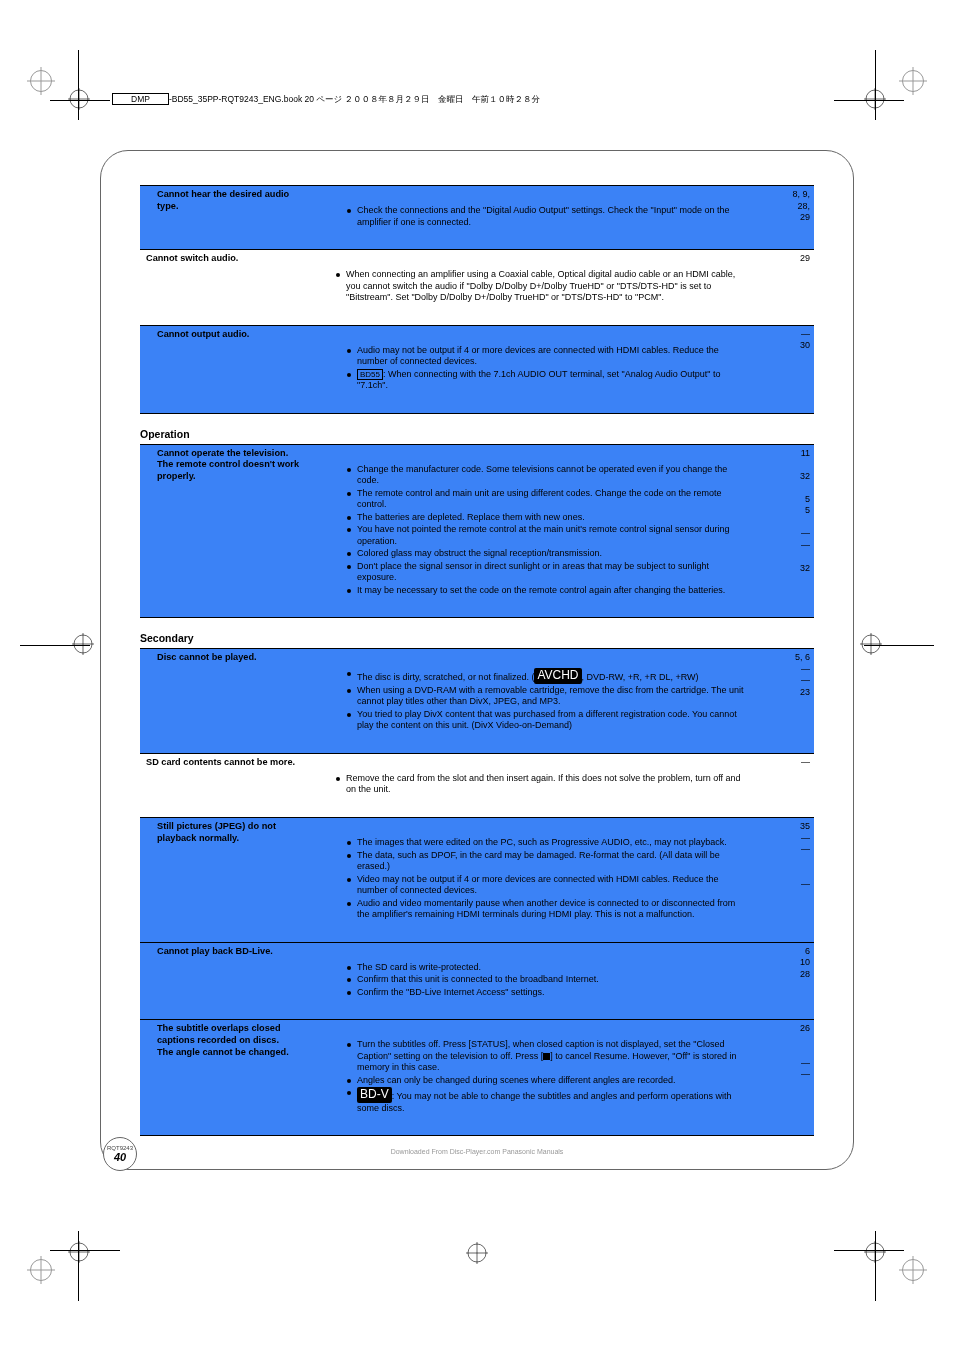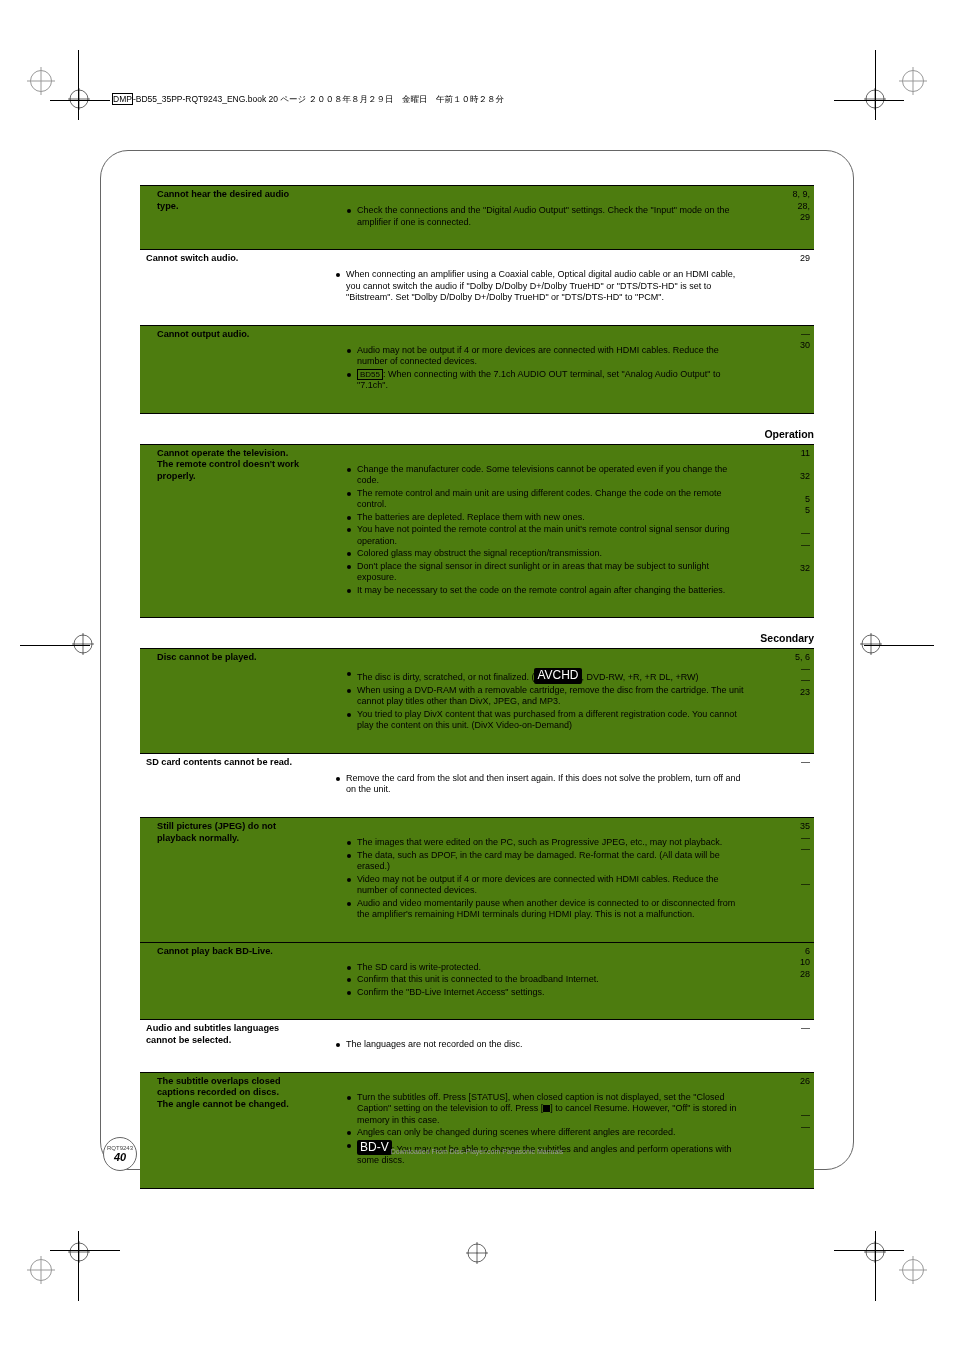--- a/index.html
+++ b/index.html
@@ -56,21 +56,21 @@
     position: absolute;
     left: 110px;
     top: 94px;
     font-size: 8.5px;
     color: #000;
     background: #fff;
     padding: 0 2px;
   }
   .header-strip .boxed {
     border: 0.5px solid #000;
-    padding: 0 0;
+    padding: 0 18px;
     margin-top: 44px;
   }
 
   
   .page-frame {
     position: absolute;
     left: 100px;
     top: 150px;
     width: 754px;
     height: 1020px;
@@ -103,28 +103,27 @@
     vertical-align: top;
     padding: 3px 6px 5px 6px;
     font-size: 9px;
     line-height: 1.28;
   }
   table.ts td.ref {
     text-align: right;
     padding-right: 4px;
     white-space: pre-line;
   }
-  table.ts tr.shade td { background: #4d7c0f; padding-left: 17px; }
+  table.ts tr.shade td { background: #3b82f6; padding-left: 17px; }
   table.ts td.symptom { font-weight: bold; font-size: 9.2px; }
 
   .section-head {
     font-weight: bold;
     font-size: 10.5px;
     margin: 6px 0 4px 0;
-    text-align: right;
   }
 
   ul.causes {
     list-style: none;
     padding: 0;
     margin: 16px;
   }
   ul.causes li {
     position: relative;
     padding-left: 10px;
@@ -351,33 +350,33 @@
               <li>When using a DVD-RAM with a removable cartridge, remove the disc from the cartridge. The unit cannot play titles other than DivX, JPEG, and MP3.</li>
               <li>You tried to play DivX content that was purchased from a different registration code. You cannot play the content on this unit. (DivX Video-on-Demand)</li>
             </ul>
           </td>
           <td class="ref">5, 6
 —
 —
 23</td>
         </tr>
         <tr>
-          <td class="symptom">SD card contents cannot be read.</td>
+          <td class="symptom">SD card contents cannot be more.</td>
           <td>
             <ul class="causes">
               <li>Remove the card from the slot and then insert again. If this does not solve the problem, turn off and on the unit.</li>
             </ul>
           </td>
           <td class="ref">—</td>
         </tr>
         <tr class="shade">
           <td class="symptom">Still pictures (JPEG) do not playback normally.</td>
           <td>
             <ul class="causes">
-              <li>The images that were edited on the PC, such as Progressive JPEG, etc., may not playback.</li>
+              <li>The images that were edited on the PC, such as Progressive AUDIO, etc., may not playback.</li>
               <li>The data, such as DPOF, in the card may be damaged. Re-format the card. (All data will be erased.)</li>
               <li>Video may not be output if 4 or more devices are connected with HDMI cables. Reduce the number of connected devices.</li>
               <li>Audio and video momentarily pause when another device is connected to or disconnected from the amplifier's remaining HDMI terminals during HDMI play. This is not a malfunction.</li>
             </ul>
           </td>
           <td class="ref">35
 —
 —
 
 
@@ -389,29 +388,20 @@
             <ul class="causes">
               <li>The SD card is write-protected.</li>
               <li>Confirm that this unit is connected to the broadband Internet.</li>
               <li>Confirm the "BD-Live Internet Access" settings.</li>
             </ul>
           </td>
           <td class="ref">6
 10
 28</td>
         </tr>
-        <tr>
-          <td class="symptom">Audio and subtitles languages cannot be selected.</td>
-          <td>
-            <ul class="causes">
-              <li>The languages are not recorded on the disc.</li>
-            </ul>
-          </td>
-          <td class="ref">—</td>
-        </tr>
         <tr class="shade">
           <td class="symptom">The subtitle overlaps closed captions recorded on discs.<br>The angle cannot be changed.</td>
           <td>
             <ul class="causes">
               <li>Turn the subtitles off. Press [STATUS], when closed caption is not displayed, set the "Closed Caption" setting on the television to off. Press [<span class="stop-sq"></span>] to cancel Resume. However, "Off" is stored in memory in this case.</li>
               <li>Angles can only be changed during scenes where different angles are recorded.</li>
               <li><span class="badge">BD-V</span>: You may not be able to change the subtitles and angles and perform operations with some discs.</li>
             </ul>
           </td>
           <td class="ref">26

